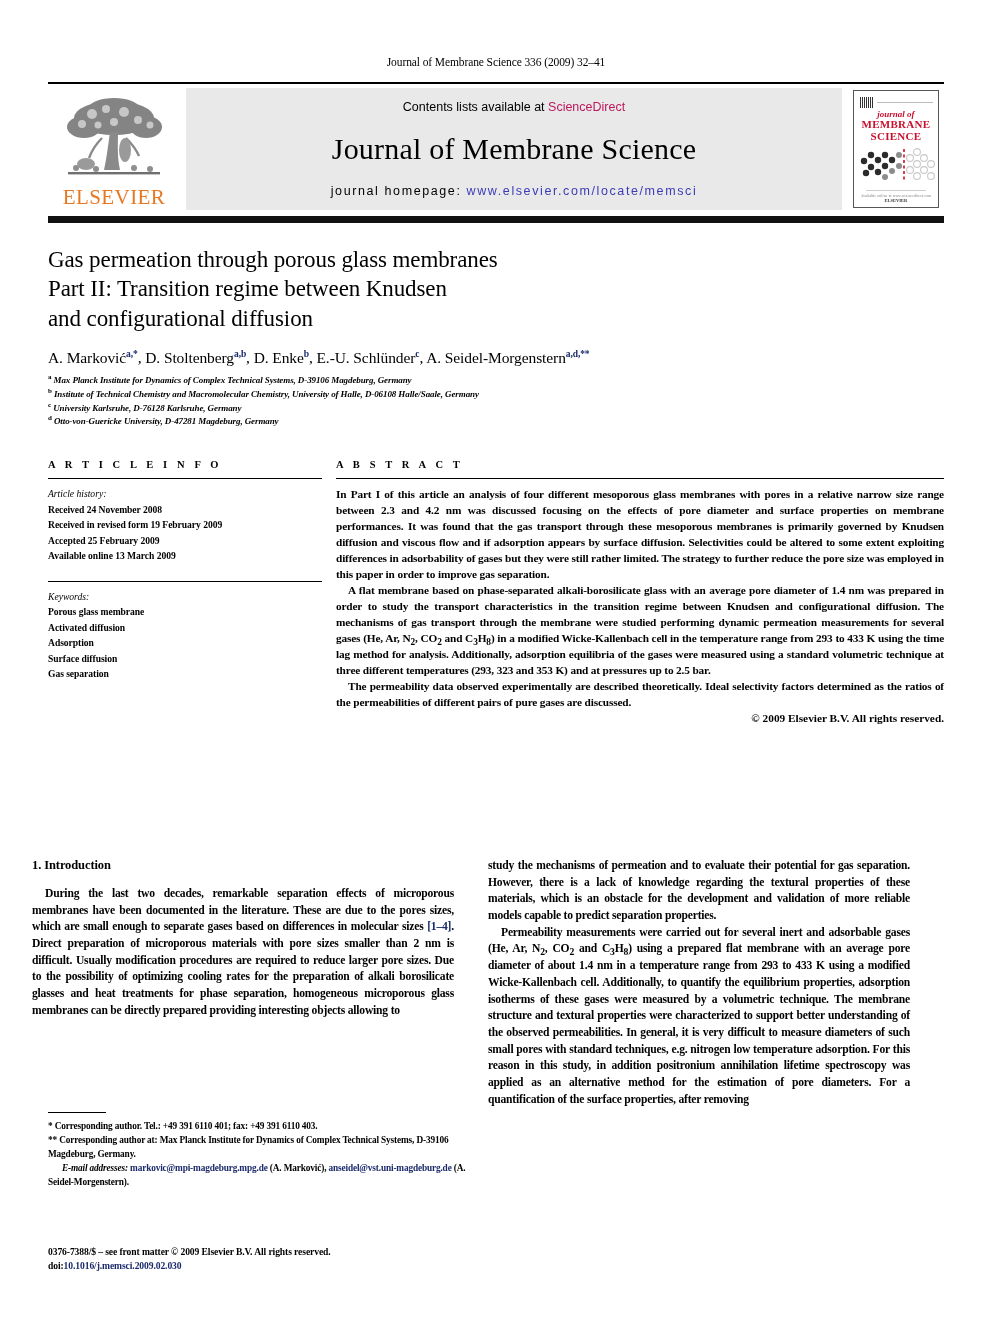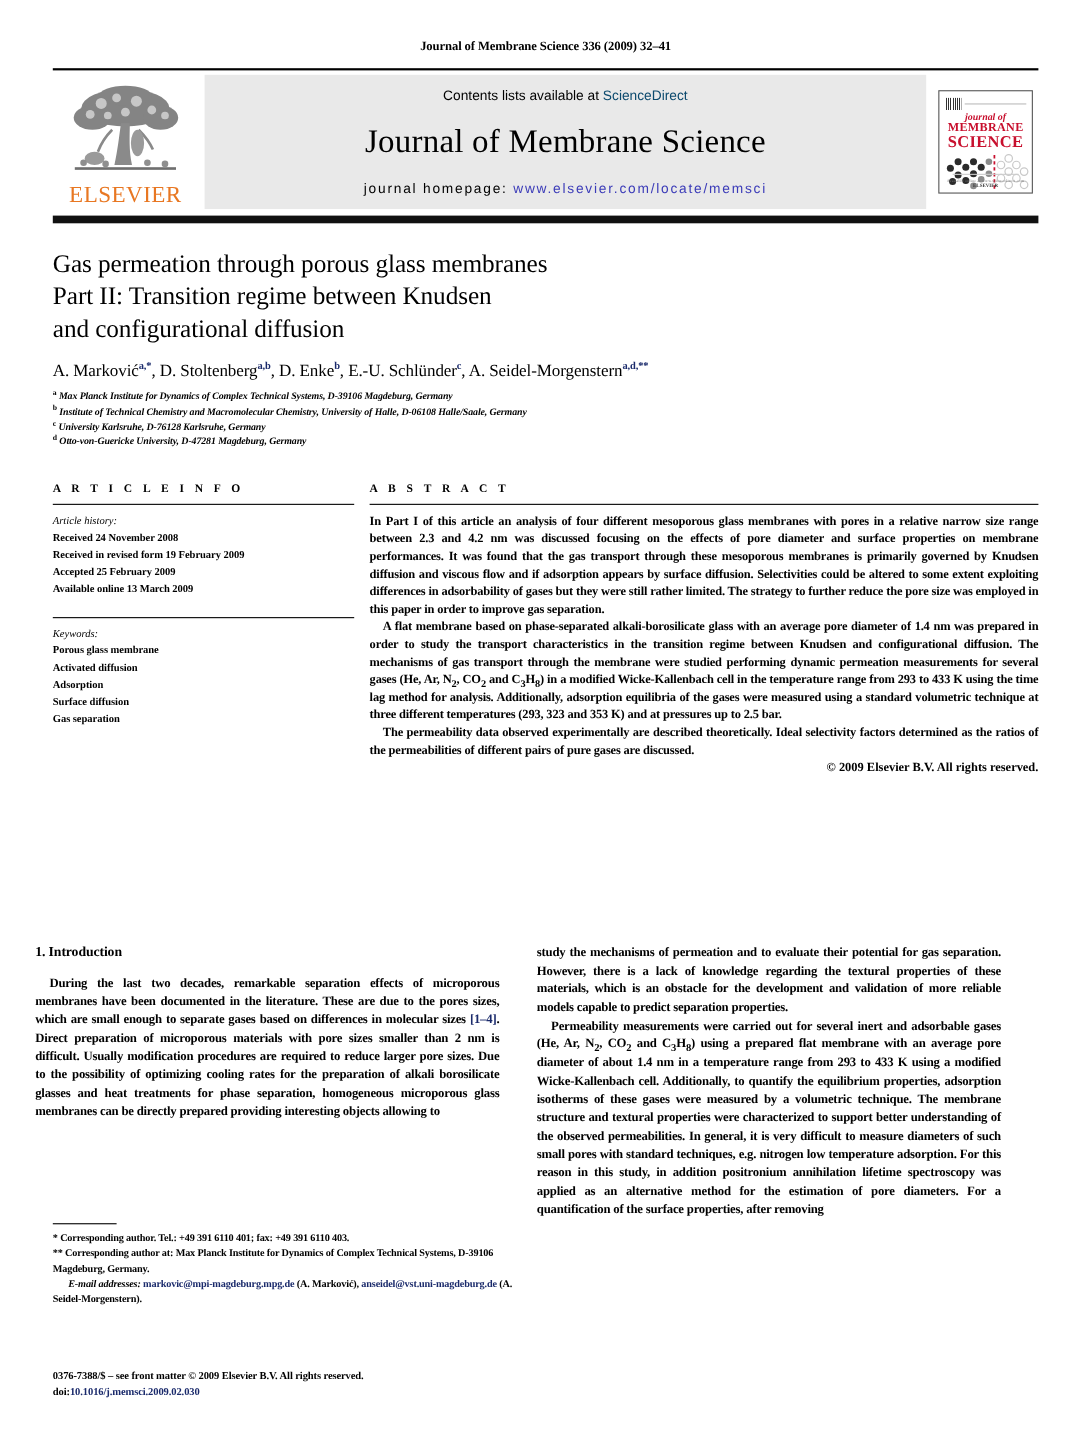--- a/index.html
+++ b/index.html
@@ -12,23 +12,23 @@
     color: #000;
     position: relative;
     overflow: hidden;
   }
   .page { position:relative; width:992px; height:1323px; padding: 0; }
 
   
   .running-head {
     text-align:center;
     font-size: 11.5px;
-    font-weight: 700;
+    font-weight: 400;
     letter-spacing: -0.1px;
-    padding-top: 36px;
+    padding-top: 56px;
   }
 
   
   .masthead {
     margin: 14px 48px 0 48px;
     border-top: 2px solid #000;
     padding-top: 4px;
     display: flex;
     align-items: stretch;
     height: 128px;
@@ -51,53 +51,53 @@
   }
   .center-block {
     flex: 1;
     background: #e9e9e9;
     display:flex; flex-direction:column;
     align-items:center; justify-content:space-between;
     padding: 12px 0 12px 0;
     margin: 0 6px;
   }
   .contents-line { font-family:"Liberation Sans", sans-serif; font-size: 12.5px; color:#000; }
-  .contents-line .sd { color:#0c4a6e; }
+  .contents-line .sd { color:#be185d; }
   .journal-title {
     font-family:"Liberation Serif", serif;
     font-size: 30px;
     letter-spacing: 0.2px;
   }
   .homepage-line {
     font-family:"Liberation Sans", sans-serif;
     font-size: 12.5px;
     letter-spacing: 1.6px;
   }
   .homepage-line .url { color:#3b3bb8;margin-top:42px; }
 
   .cover-block {
     width: 96px;
     display:flex; align-items:center; justify-content:center;
   }
   .cover {
-    width: 86px; height: 94px;
+    width: 86px; height: 118px;
     border: 1px solid #555;
     background:#fff;
     position: relative;
     display:flex; flex-direction:column; align-items:center;
     padding-top: 6px;
     overflow:hidden;
   }
   .cover-barcode { width:14px;height:11px;background:
       repeating-linear-gradient(90deg,#333 0 1px,#fff 1px 2px);
       position:absolute; left:6px; top:6px;}
   .cover-rule { position:absolute; left:23px; top:11px; width:56px; height:1px; background:#bbb;}
   .cover-j { color:#c8102e; font-style:italic; font-weight:700; font-size:9px; margin-top:12px;}
   .cover-m { color:#c8102e; font-weight:700; font-size:11px; letter-spacing:0.3px; line-height:1.05;}
-  .cover-s { color:#c8102e; font-weight:700; font-size:15px; letter-spacing:0.3px; line-height:1.05;}
+  .cover-s { color:#c8102e; font-weight:700; font-size:11px; letter-spacing:0.3px; line-height:1.05;}
   .cover-art { position:absolute; left:4px; top:56px; width:78px; height:38px;}
   .cover-foot { position:absolute; bottom:4px; left:0; width:100%; text-align:center; }
   .cover-foot .l1 { height:1px; background:#ccc; margin:0 12px 3px 12px;}
   .cover-foot .l2 { font-size:3.6px; color:#777; letter-spacing:.2px;}
   .cover-foot .l3 { font-size:4.5px; color:#333; font-weight:700;}
 
   .black-bar { margin: 6px 48px 0 48px; height: 7px; background:#111; }
 
   
   .titlewrap { margin: 22px 48px 0 48px; }

